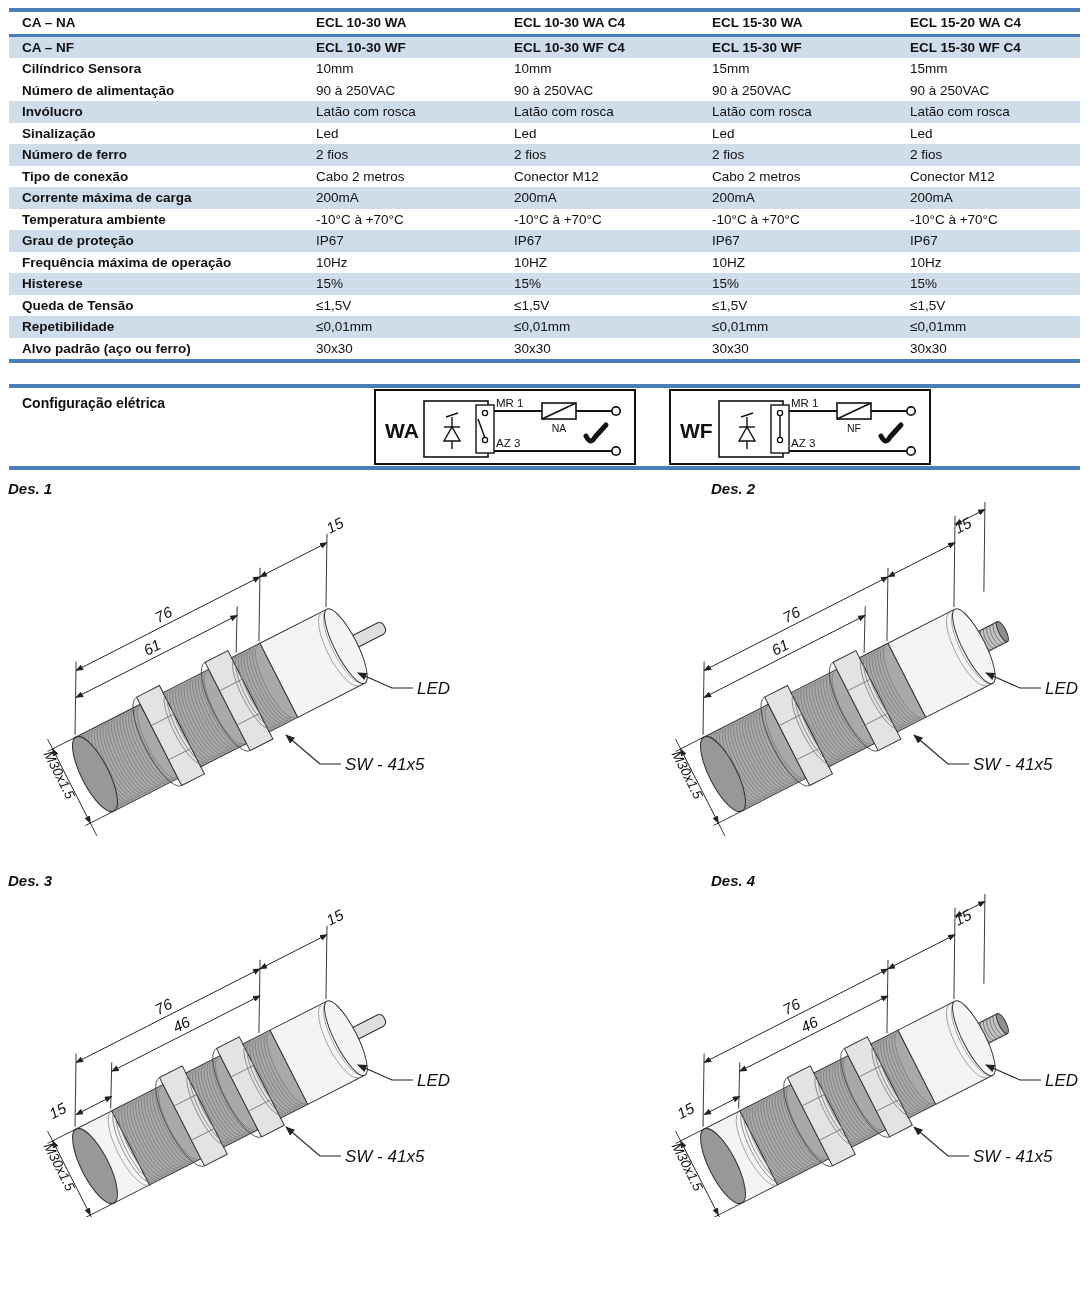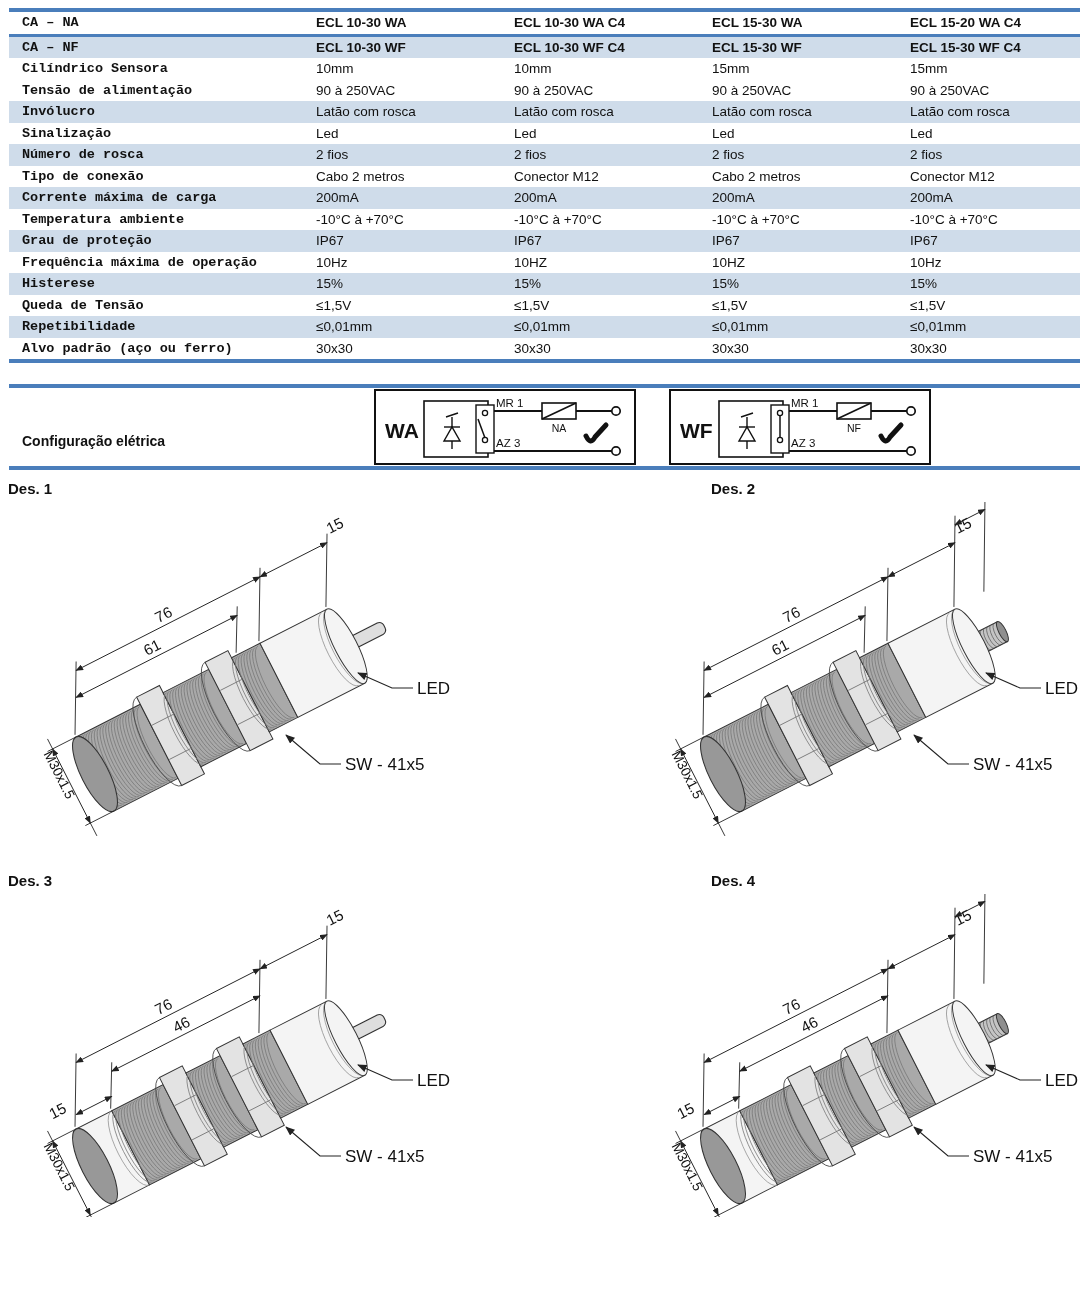--- a/index.html
+++ b/index.html
@@ -4,35 +4,35 @@
 <style>
   :root{ --acc:#4a7ebb; --alt:#cfdcea; }
   html,body{margin:0;padding:0;background:#fff;}
   body{width:1089px;font-family:"Liberation Sans",sans-serif;color:#111;}
 
   
   table.spec{border-collapse:collapse;table-layout:fixed;width:1071px;margin:8px 9px 0 9px;
     border-top:4px solid var(--acc);border-bottom:4px solid var(--acc);}
   table.spec td{font-size:13.5px;height:21.5px;padding:0;vertical-align:middle;
     white-space:nowrap;overflow:hidden;}
-  table.spec td.lbl{font-weight:bold;padding-left:13px;font-family:Liberation Mono, monospace;}
+  table.spec td.lbl{font-weight:bold;padding-left:13px;}
   table.spec tr.hdr td{font-weight:bold;}
   table.spec tr.hdr1 td{border-bottom:3px solid var(--acc);}
   table.spec tr.alt td{background:var(--alt);}
 
   
   .config{margin:21px 9px 0 9px;border-top:4px solid var(--acc);border-bottom:4px solid var(--acc);
     display:flex;align-items:center;height:78px;}
-  .config .ctitle{flex:0 0 352px;align-self:flex-start;padding:17px 0 0 13px;
-    font-size:14px;font-weight:bold;margin-top:28px;}
+  .config .ctitle{flex:0 0 352px;align-self:flex-start;padding:7px 0 0 13px;
+    font-size:14px;font-weight:bold;}
   .config svg{flex:0 0 auto;}
   .config .gap{flex:0 0 33px;}
 
   
-  .drawgrid{display:grid;grid-template-columns:545px 544px;margin-top:8px;}
+  .drawgrid{display:grid;grid-template-columns:545px 544px;margin-top:8px;font-style:italic;}
   .dcell{position:relative;}
   .dcell .dtitle{font-size:15px;font-weight:bold;padding:2px 0 0 8px;height:22px;}
   .dcell.right .dtitle{padding-left:166px;}
   .dcell svg{display:block;}
   .row2 .dcell{height:347px;overflow:hidden;}
 </style>
 </head>
 <body>
 
 <table class="spec">
@@ -59,42 +59,42 @@
         <td>ECL 15-30 WF C4</td>
       </tr>
       <tr class="">
         <td class="lbl">Cilíndrico Sensora</td>
         <td>10mm</td>
         <td>10mm</td>
         <td>15mm</td>
         <td>15mm</td>
       </tr>
       <tr class="">
-        <td class="lbl">Tensão de alimentação</td>
+        <td class="lbl">Número de alimentação</td>
         <td>90 à 250VAC</td>
         <td>90 à 250VAC</td>
         <td>90 à 250VAC</td>
         <td>90 à 250VAC</td>
       </tr>
       <tr class="alt">
         <td class="lbl">Invólucro</td>
         <td>Latão com rosca</td>
         <td>Latão com rosca</td>
         <td>Latão com rosca</td>
         <td>Latão com rosca</td>
       </tr>
       <tr class="">
         <td class="lbl">Sinalização</td>
         <td>Led</td>
         <td>Led</td>
         <td>Led</td>
         <td>Led</td>
       </tr>
       <tr class="alt">
-        <td class="lbl">Número de rosca</td>
+        <td class="lbl">Número de ferro</td>
         <td>2 fios</td>
         <td>2 fios</td>
         <td>2 fios</td>
         <td>2 fios</td>
       </tr>
       <tr class="">
         <td class="lbl">Tipo de conexão</td>
         <td>Cabo 2 metros</td>
         <td>Conector M12</td>
         <td>Cabo 2 metros</td>

